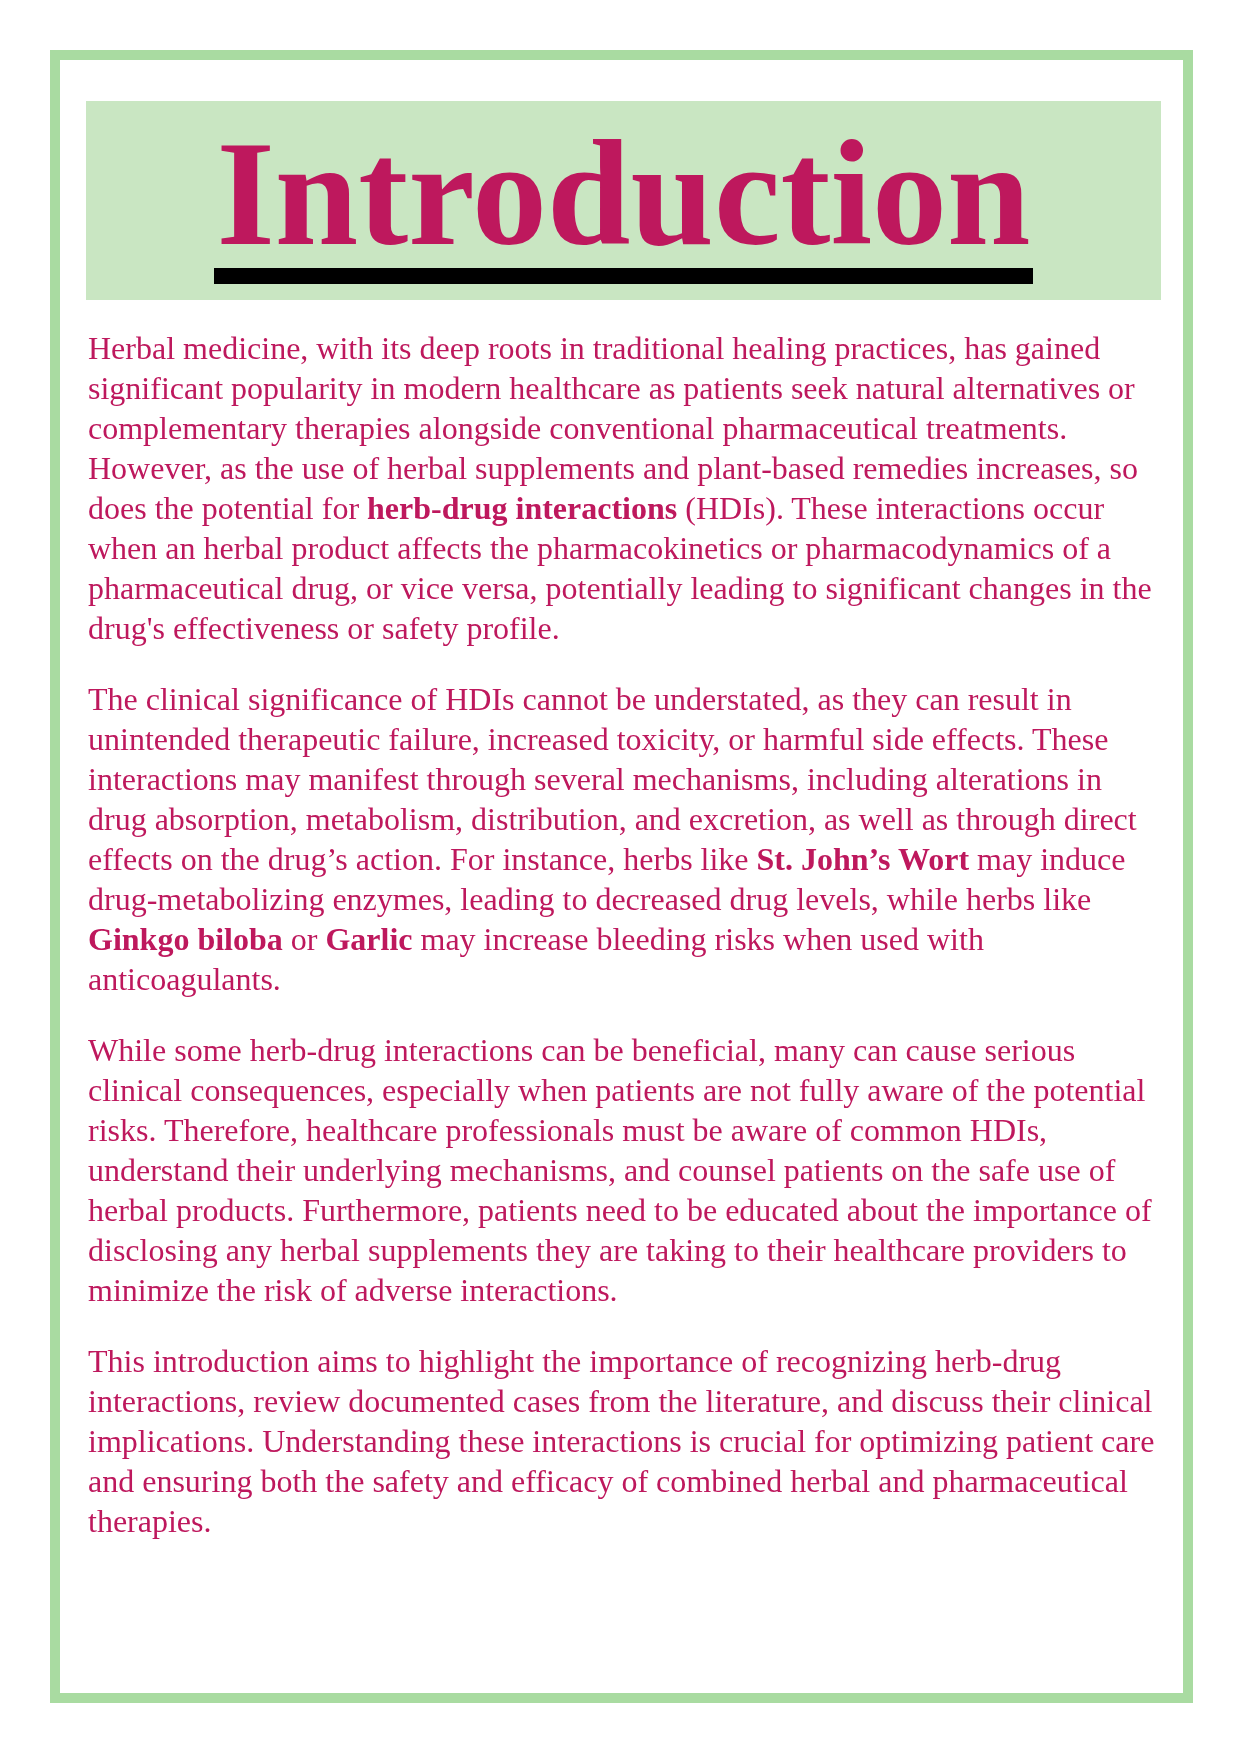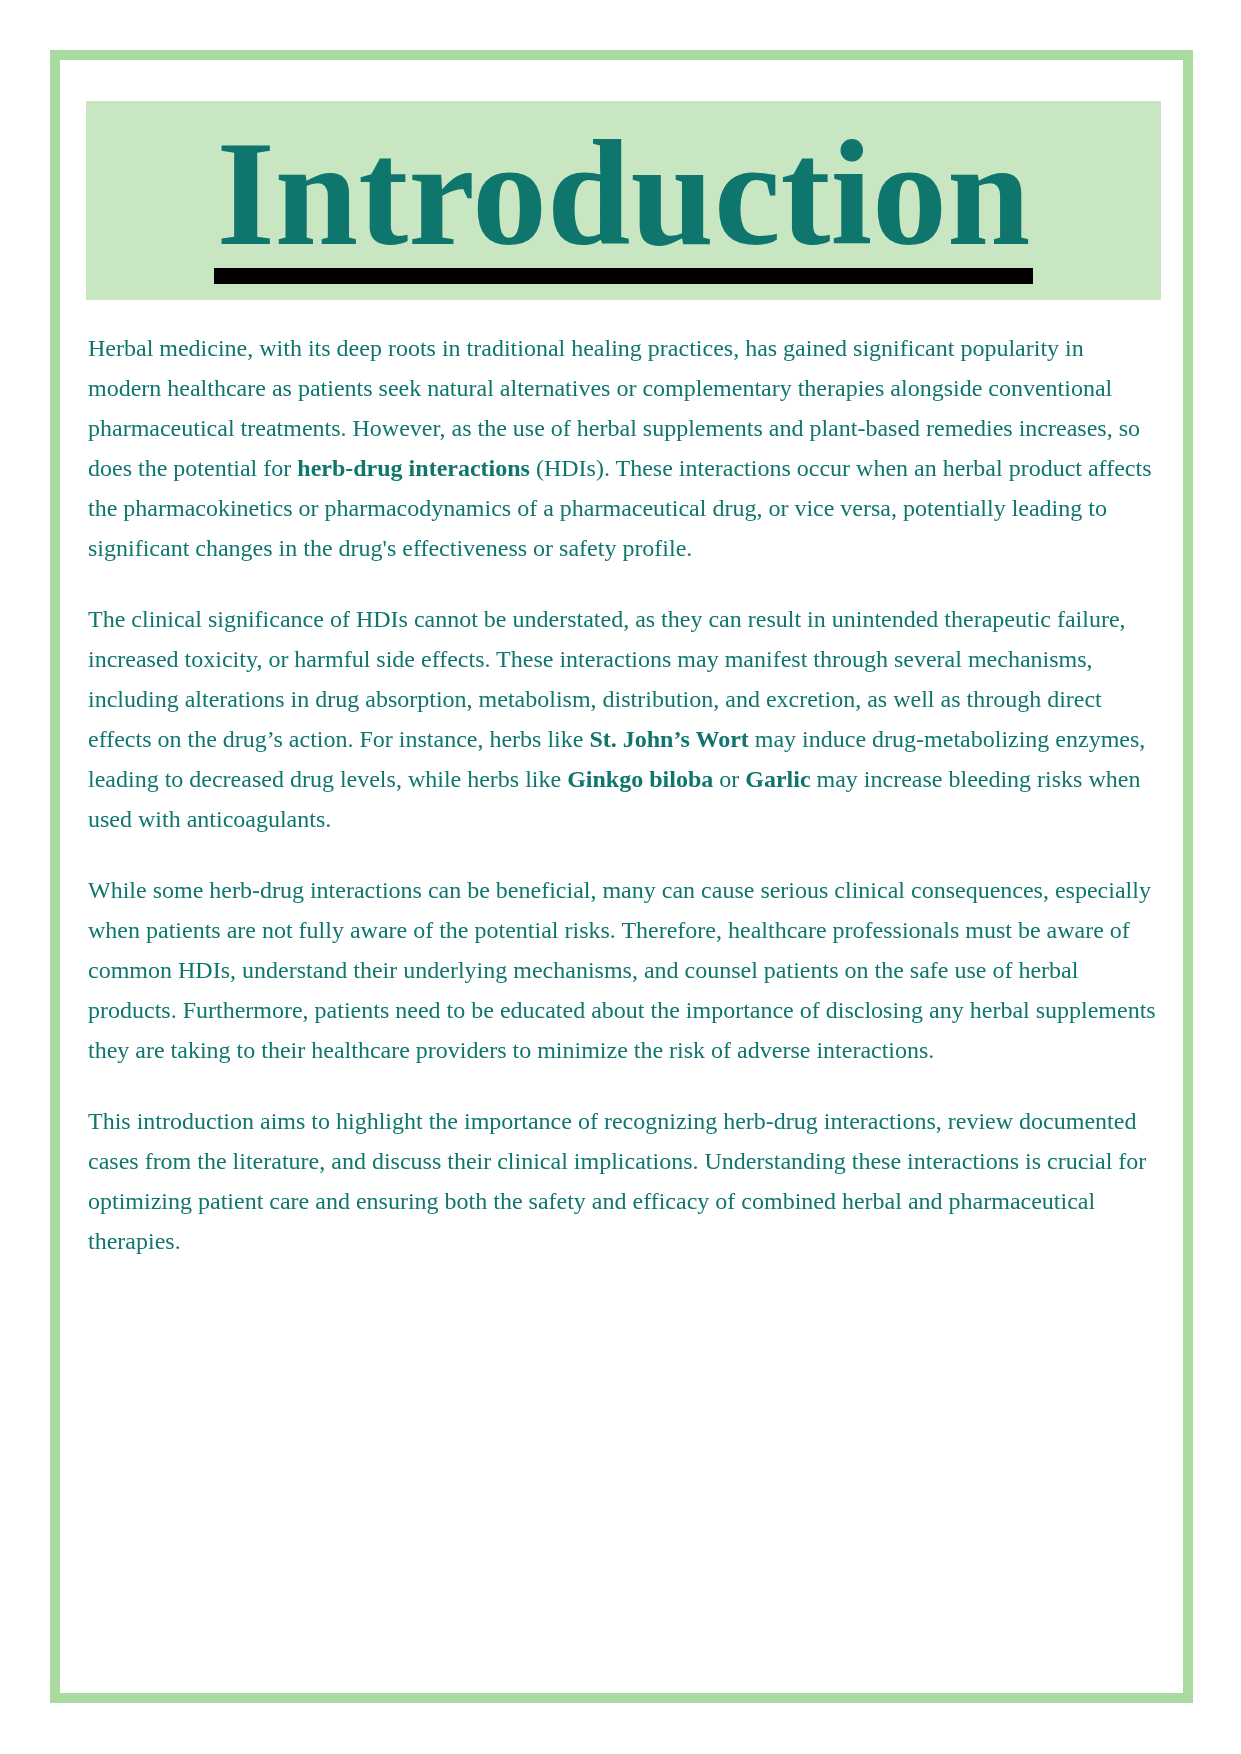--- a/index.html
+++ b/index.html
@@ -6,21 +6,21 @@
     margin: 0;
     padding: 0;
     background: #ffffff;
   }
   .page {
     position: relative;
     width: 1241px;
     height: 1754px;
     background: #ffffff;
     font-family: "Liberation Serif", "DejaVu Serif", serif;
-    color: #0f766e;
+    color: #be185d;
     overflow: hidden;
   }
   .frame {
     position: absolute;
     left: 50px;
     top: 50px;
     width: 1143px;
     height: 1653px;
     border: 10px solid #a9dba1;
     box-sizing: border-box;
@@ -39,21 +39,21 @@
     padding: 0 2px 0 2px;
     font-size: 150px;
     line-height: 1;
     font-weight: bold;
     letter-spacing: 0px;
     border-bottom: 16px solid #000000;
     white-space: nowrap;
   }
   .body-text {
     padding: 28px 26px 0 28px;
-    font-size: 24px;
+    font-size: 32px;
     line-height: 40px;
   }
   .body-text p {
     margin: 0 0 31px 0;
   }
   .body-text b {
     font-weight: bold;
   }
 </style>
 </head>

